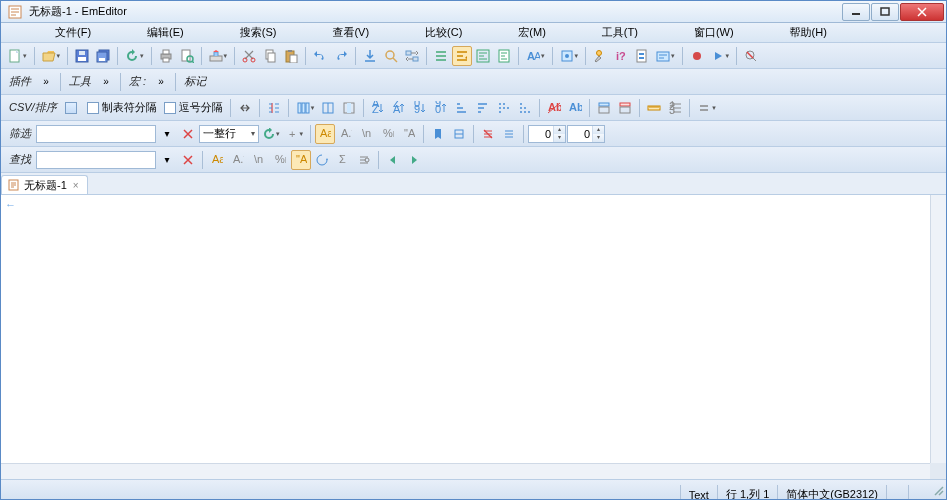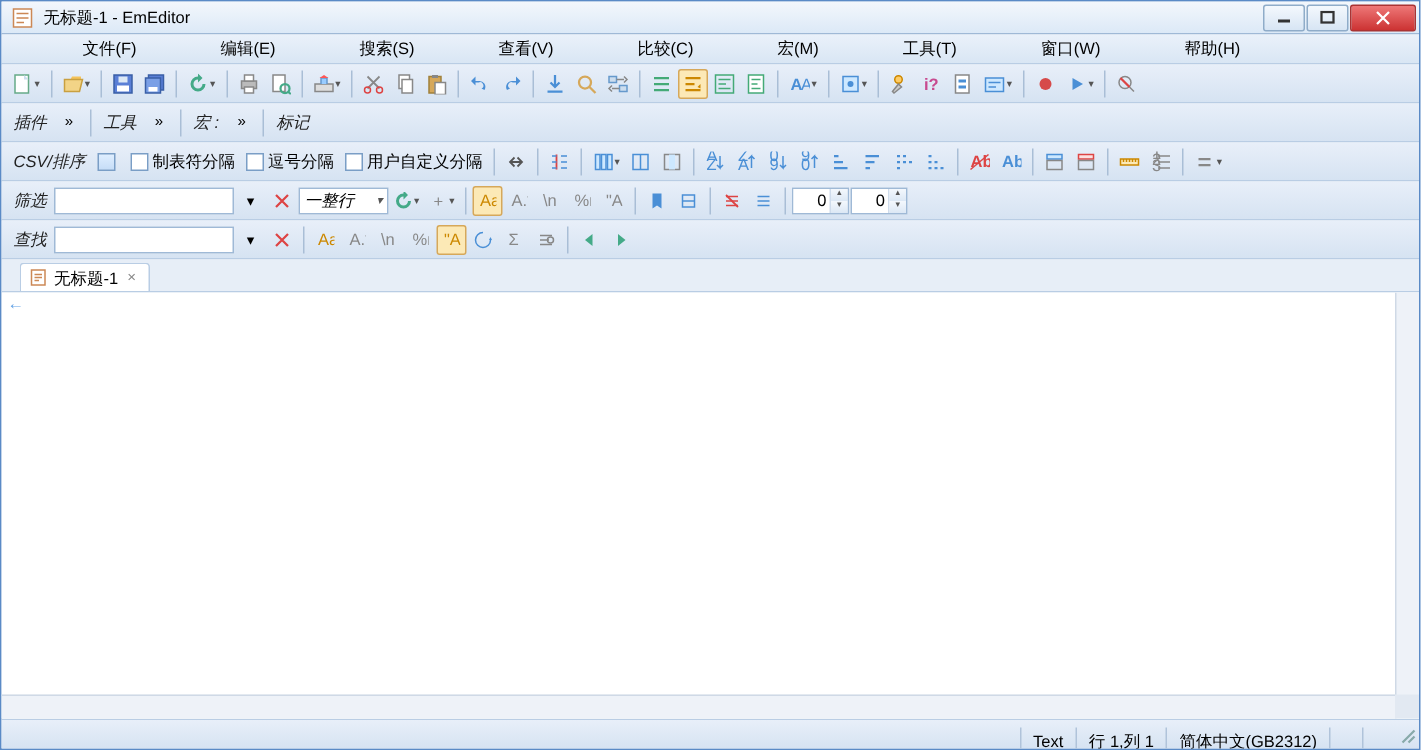--- a/index.html
+++ b/index.html
@@ -14,27 +14,27 @@
 .menuitem{padding:2px 6px;color:#000;cursor:default;margin-left:44px;}
 .tbrow{min-height:26px;background:linear-gradient(#e8eff9,#d6e3f2);display:flex;align-items:center;padding:1px 4px;border-bottom:1px solid #b9cde4;gap:1px;flex-wrap:wrap;}
 .tbbtn{min-width:20px;height:20px;display:inline-flex;align-items:center;justify-content:center;padding:0 2px;border:1px solid transparent;border-radius:2px;cursor:default;position:relative;}
 .tbbtn svg{display:block;}
 .tbbtn .dd{font-size:7px;color:#555;margin-left:1px;}
 .sep{width:1px;height:18px;background:#a9bed6;margin:0 3px;}
 .tblabel{padding:0 4px;color:#222;font-style:italic;}
 .checkbox-icon{width:12px;height:12px;border:1px solid #7a9ec6;background:#fff;display:inline-flex;align-items:center;justify-content:center;margin-right:3px;}
 .checkbox-icon.blue{background:linear-gradient(#dfeeff,#c6ddf7);}
 .tbinput{height:18px;border:1px solid #9fb9d6;background:#fff;padding:0 3px;font-size:11px;}
-.tbselect{height:18px;border:1px solid #9fb9d6;background:#fff;padding:0 14px 0 3px;font-size:11px;position:relative;display:inline-flex;align-items:center;min-width:60px;font-style:italic;}
+.tbselect{height:18px;border:1px solid #9fb9d6;background:#fff;padding:0 14px 0 3px;font-size:11px;position:relative;display:inline-flex;align-items:center;min-width:60px;}
 .tbselect::after{content:"▾";position:absolute;right:3px;font-size:8px;color:#555;}
 .spin{display:inline-flex;align-items:center;border:1px solid #9fb9d6;height:18px;background:#fff;}
 .spin input{width:24px;border:none;text-align:right;padding:0 2px;height:16px;font-size:11px;}
 .spin .arrows{display:flex;flex-direction:column;width:12px;border-left:1px solid #cfdcec;}
 .spin .arrows span{height:8px;font-size:6px;line-height:6px;text-align:center;background:linear-gradient(#f4f8fd,#dce8f5);color:#555;}
-.tabbar{height:22px;background:#e7eef7;display:flex;align-items:flex-end;padding:0 12px;border-bottom:1px solid #b9cde4;}
+.tabbar{height:22px;background:#e7eef7;display:flex;align-items:flex-end;padding:0 0;border-bottom:1px solid #b9cde4;}
 .tab{height:19px;background:#fff;border:1px solid #b9cde4;border-bottom:none;border-radius:3px 3px 0 0;display:flex;align-items:center;padding:0 6px;gap:4px;margin-right:2px;}
 .tab .tabicon{width:12px;height:12px;}
 .tab .close{font-size:10px;color:#888;padding:0 2px;}
 .editor{flex:1;background:#fff;position:relative;overflow:hidden;}
 .editor .eof{position:absolute;top:2px;left:4px;color:#6aa6e6;font-size:11px;}
 .statusbar{height:20px;background:linear-gradient(#e8eff9,#d6e3f2);border-top:1px solid #b9cde4;display:flex;align-items:center;font-size:11px;}
 .statusbar .cell{border-left:1px solid #b0c3da;height:100%;display:flex;align-items:center;padding:0 8px;margin-top:10px;}
 .statusbar .spacer{flex:1;}
 .grip{width:16px;display:flex;align-items:flex-end;justify-content:flex-end;padding:2px;}
 .scrollbar-v{position:absolute;top:0;right:0;width:16px;height:100%;background:#eef2f8;border-left:1px solid #cfd9e6;}
@@ -306,24 +306,20 @@
       <span class="checkbox-icon blue"></span>
     </span>
   <span class="tbbtn">
       <span class="checkbox-icon"></span>
       <span>制表符分隔</span>
     </span>
   <span class="tbbtn">
       <span class="checkbox-icon"></span>
       <span>逗号分隔</span>
     </span>
-  <span class="tbbtn">
-      <span class="checkbox-icon"></span>
-      <span>用户自定义分隔</span>
-    </span>
   <span class="sep"></span>
   <span class="tbbtn">
       <svg width="14" height="14">
         <path d="M3 7h8M8 4l3 3-3 3M6 4L3 7l3 3" stroke="#555" fill="none" stroke-width="1.2"></path>
       </svg>
     </span>
   <span class="sep"></span>
   <span class="tbbtn">
       <svg width="14" height="14">
         <line x1="5" y1="2" x2="5" y2="12" stroke="#d44" stroke-width="1.2"></line>

